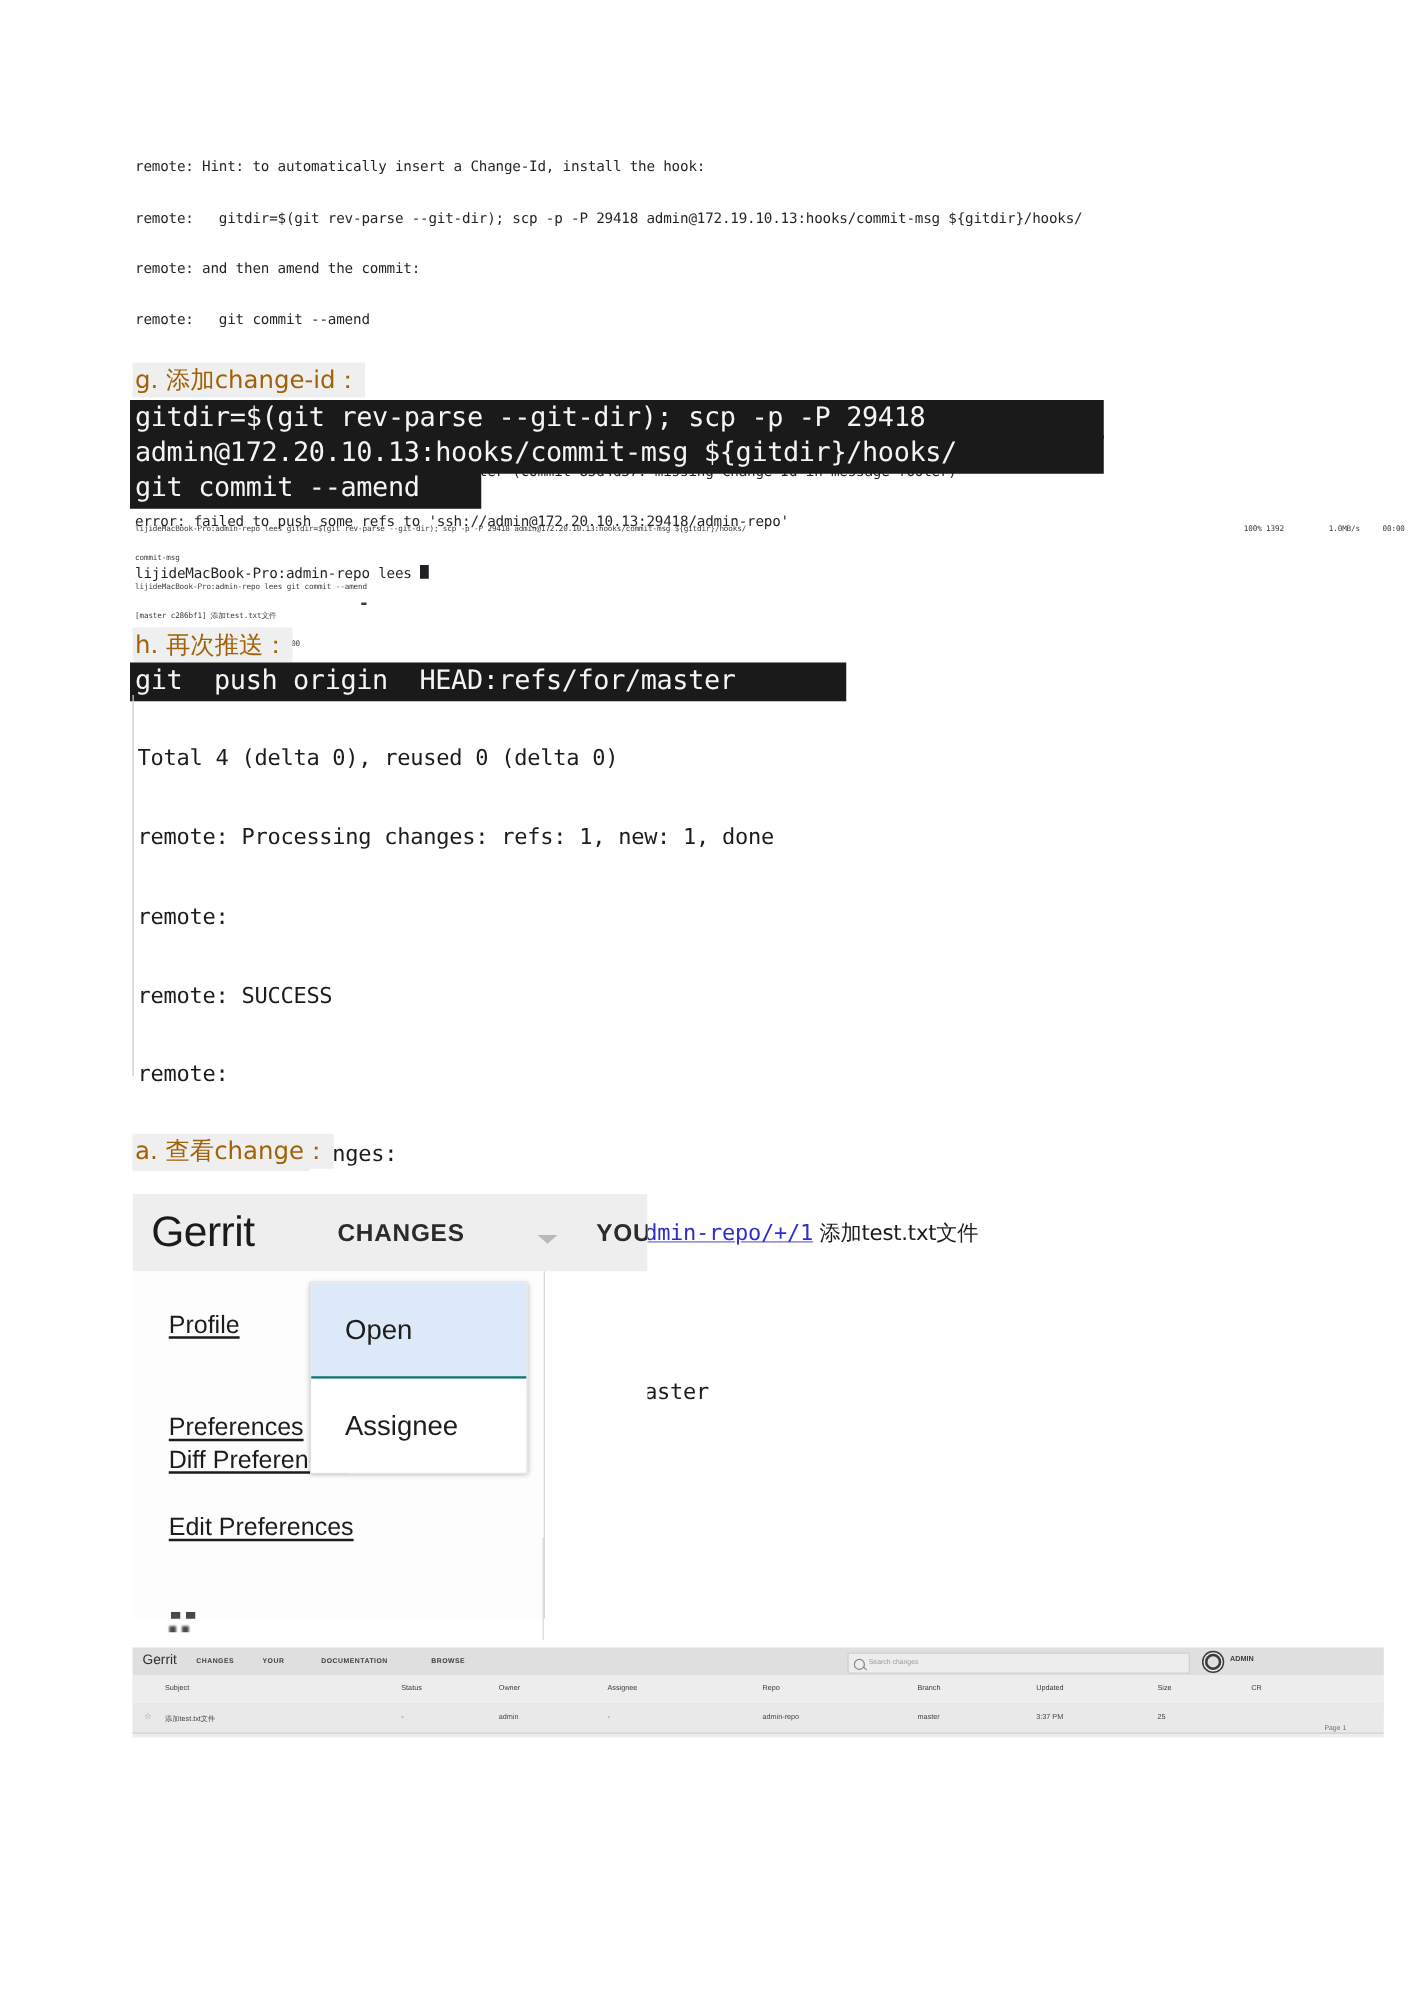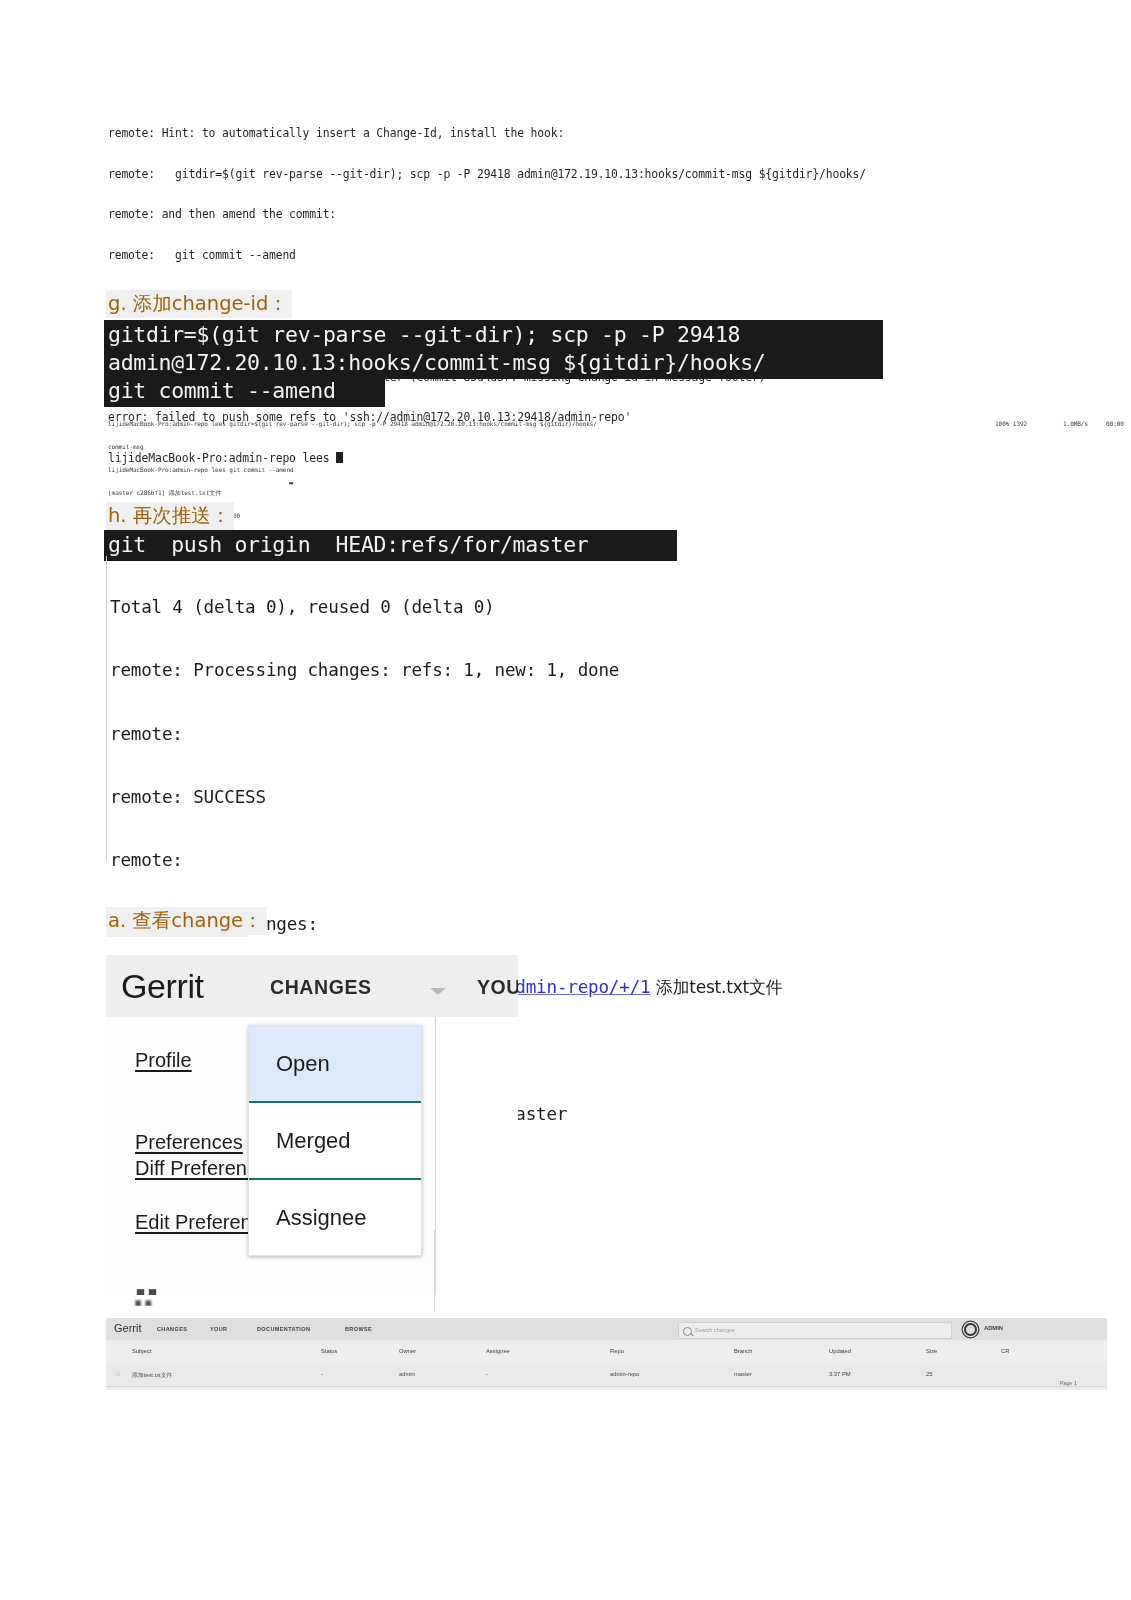--- a/index.html
+++ b/index.html
@@ -430,21 +430,20 @@
     <div class="gerrit-side">
       <div class="side-link" style="top:32px;">Profile</div>
       <div class="side-link" style="top:86px;margin-top:28px;">Preferences</div>
       <div class="side-link" style="top:140px;">Diff Preferences</div>
       <div class="side-link" style="top:194px;">Edit Preferences</div>
       <div class="side-dots">▮▮ ....</div>
     </div>
 
     <div class="gerrit-dropdown">
       <div class="dd-item active">Open</div>
-      <div class="dd-item">Merged</div>
       <div class="dd-item">Assignee</div>
     </div>
   </div>
 
   <div class="side-border-tail"></div>
   <div class="cutoff-dots">▮▮ ....</div>
 
   <div class="gerrit-full">
 
     <div class="gf-top">

